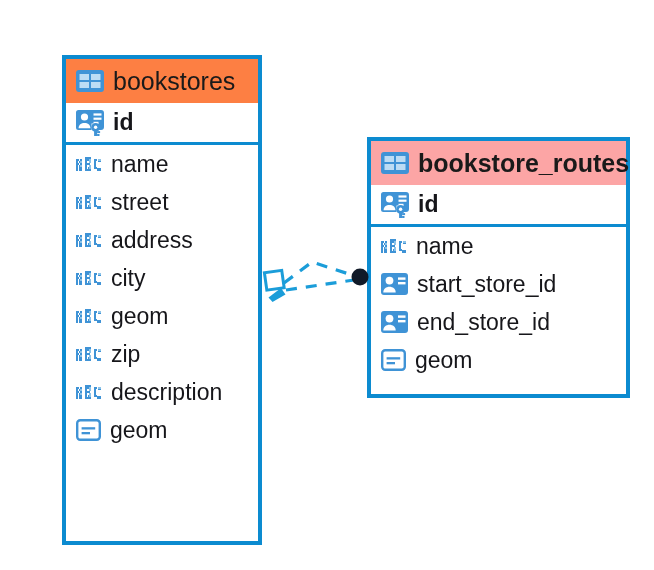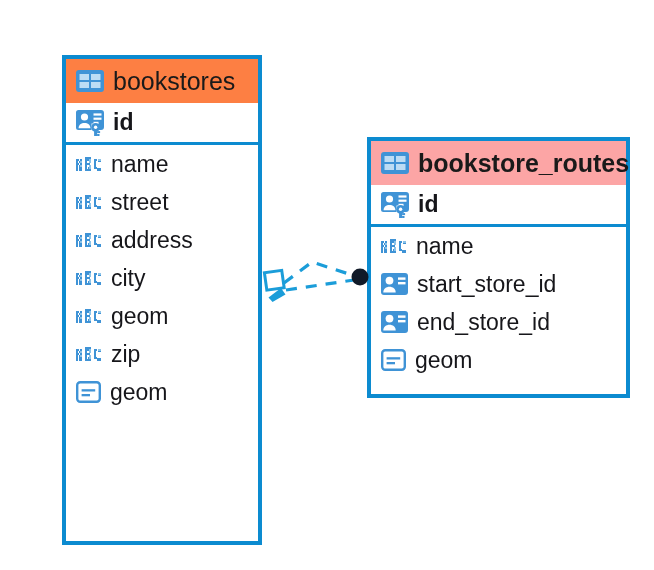--- a/index.html
+++ b/index.html
@@ -250,20 +250,39 @@
                 <rect x="4" y="8" width="2" height="2"></rect>
               <rect x="13" y="2" width="2" height="4"></rect>
                 <rect x="13" y="8" width="2" height="4"></rect>
               <rect x="22" y="2" width="3" height="2"></rect>
             </g>
           </svg>
         </span>
         <span class="field-name">zip</span>
       </div>
 
+      <div class="field-row">
+        <span class="icon icon-abc">
+          <svg viewBox="0 0 26 14" width="26" height="14" xmlns="http://www.w3.org/2000/svg">
+            <g fill="#3f93d6">
+              <path d="M0 14V2h3v2H2v2h1v2H2v6Zm3-12h3v12H3v-6h1V6H3V4h1V2Z"></path>
+              <path d="M9 14V0h3v4h-1v2h1v2h-1v4h1v2Zm3-14h3v6h-1v2h1v6h-3v-4h1V8h-1V6h1V4h-1Z"></path>
+              <path d="M18 14V2h3v2h-1v6h1v2h-3Zm3-12h4v3h-3V2Zm0 9h4v3h-4Z"></path>
+            </g>
+            <g fill="#8cc3e8">
+              <rect x="4" y="4" width="2" height="2"></rect>
+                <rect x="4" y="8" width="2" height="2"></rect>
+              <rect x="13" y="2" width="2" height="4"></rect>
+                <rect x="13" y="8" width="2" height="4"></rect>
+              <rect x="22" y="2" width="3" height="2"></rect>
+            </g>
+          </svg>
+        </span>
+        <span class="field-name">description</span>
+      </div>
 
       <div class="field-row">
         <span class="icon icon-geom">
           <svg viewBox="0 0 25 22" width="25" height="22" xmlns="http://www.w3.org/2000/svg">
             <rect x="1.2" y="1.2" width="22.6" height="19.6" rx="3" fill="#ffffff" stroke="#3f93d6" stroke-width="2.4"></rect>
             <rect x="5.6" y="8.2" width="13.6" height="2.3" fill="#3f93d6"></rect>
             <rect x="5.6" y="13" width="8.4" height="2.3" fill="#3f93d6"></rect>
           </svg>
         </span>
         <span class="field-name">geom</span>

